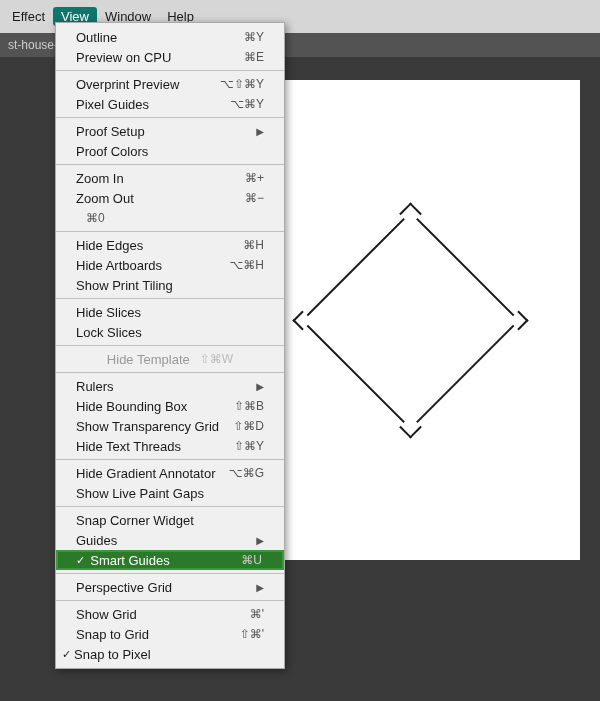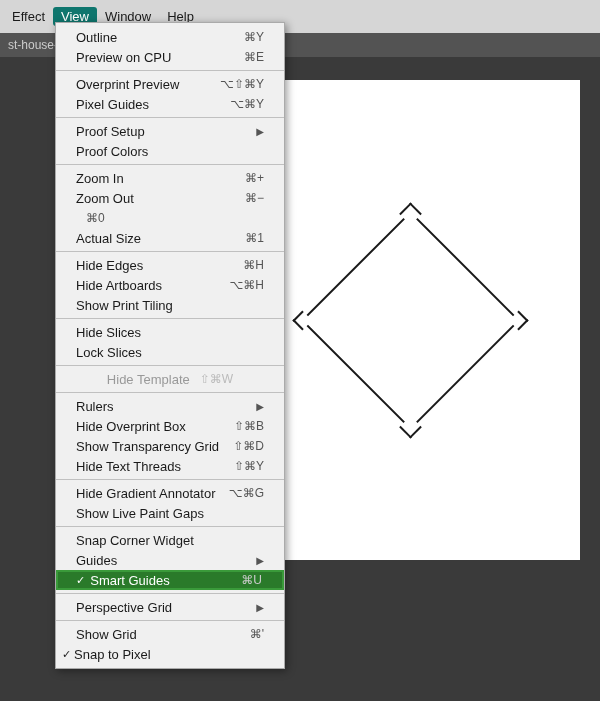--- a/index.html
+++ b/index.html
@@ -254,26 +254,20 @@
     </div>
   </div>
 
   <div class="menu-item-wrapper">
     <div class="menu-item">
       <span class="shortcut">⌘0</span>
     </div>
   </div>
 
 
-  <div class="menu-item-wrapper">
-    <div class="menu-item">
-      <span class="item-left">Actual Size</span>
-      <span class="shortcut">⌘1</span>
-    </div>
-  </div>
 
   <div class="menu-separator"></div>
 
   <div class="menu-item-wrapper">
     <div class="menu-item">
       <span class="item-left">Hide Edges</span>
       <span class="shortcut">⌘H</span>
     </div>
   </div>
 
@@ -317,21 +311,21 @@
 
   <div class="menu-item-wrapper">
     <div class="menu-item">
       <span class="item-left">Rulers</span>
       <span class="submenu-arrow">▶</span>
     </div>
   </div>
 
   <div class="menu-item-wrapper">
     <div class="menu-item">
-      <span class="item-left">Hide Overprint Box</span>
+      <span class="item-left">Hide Bounding Box</span>
       <span class="shortcut">⇧⌘B</span>
     </div>
   </div>
 
   <div class="menu-item-wrapper">
     <div class="menu-item">
       <span class="item-left">Show Transparency Grid</span>
       <span class="shortcut">⇧⌘D</span>
     </div>
   </div>
@@ -394,20 +388,26 @@
 
   <div class="menu-separator"></div>
 
   <div class="menu-item-wrapper">
     <div class="menu-item">
       <span class="item-left">Show Grid</span>
       <span class="shortcut">⌘'</span>
     </div>
   </div>
 
+  <div class="menu-item-wrapper">
+    <div class="menu-item">
+      <span class="item-left">Snap to Grid</span>
+      <span class="shortcut">⇧⌘'</span>
+    </div>
+  </div>
 
   <div class="menu-item-wrapper">
     <div class="menu-item" style="padding-left:18px;">
       <span class="item-left" style="display:flex;align-items:center;gap:3px;">
         <span style="font-size:11px;margin-right:2px;position:absolute;left:6px;">✓</span>
         Snap to Pixel
       </span>
     </div>
   </div>
 

